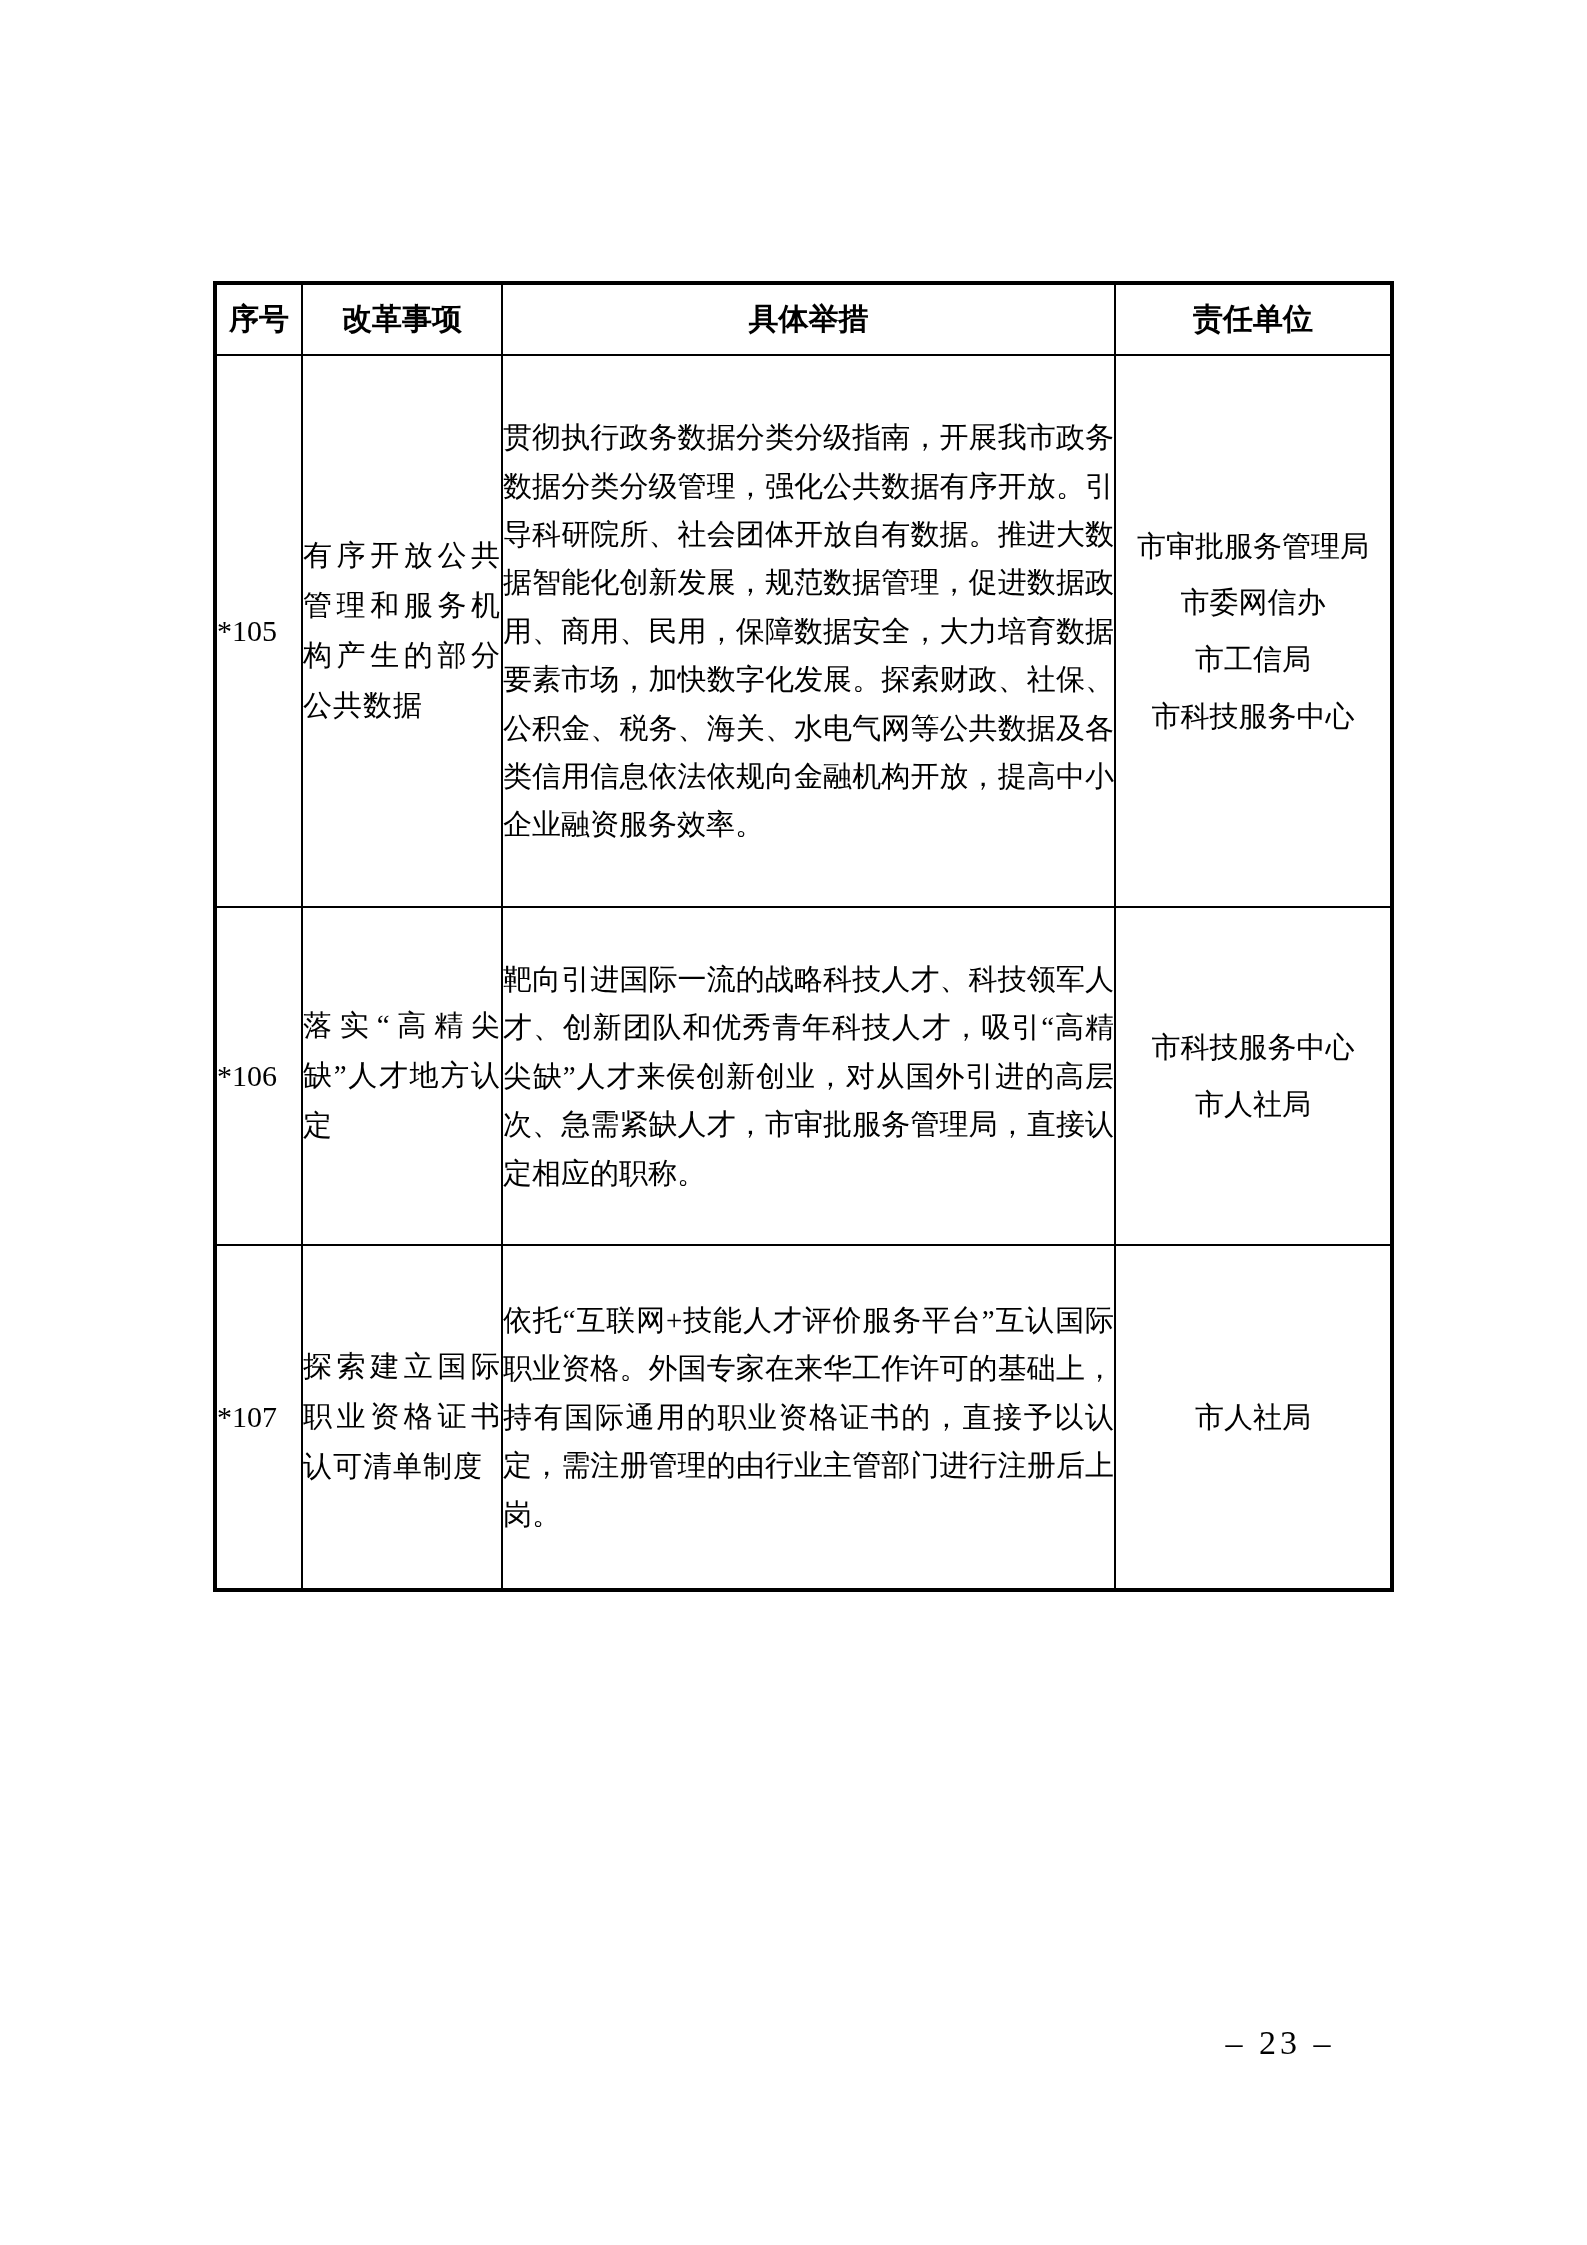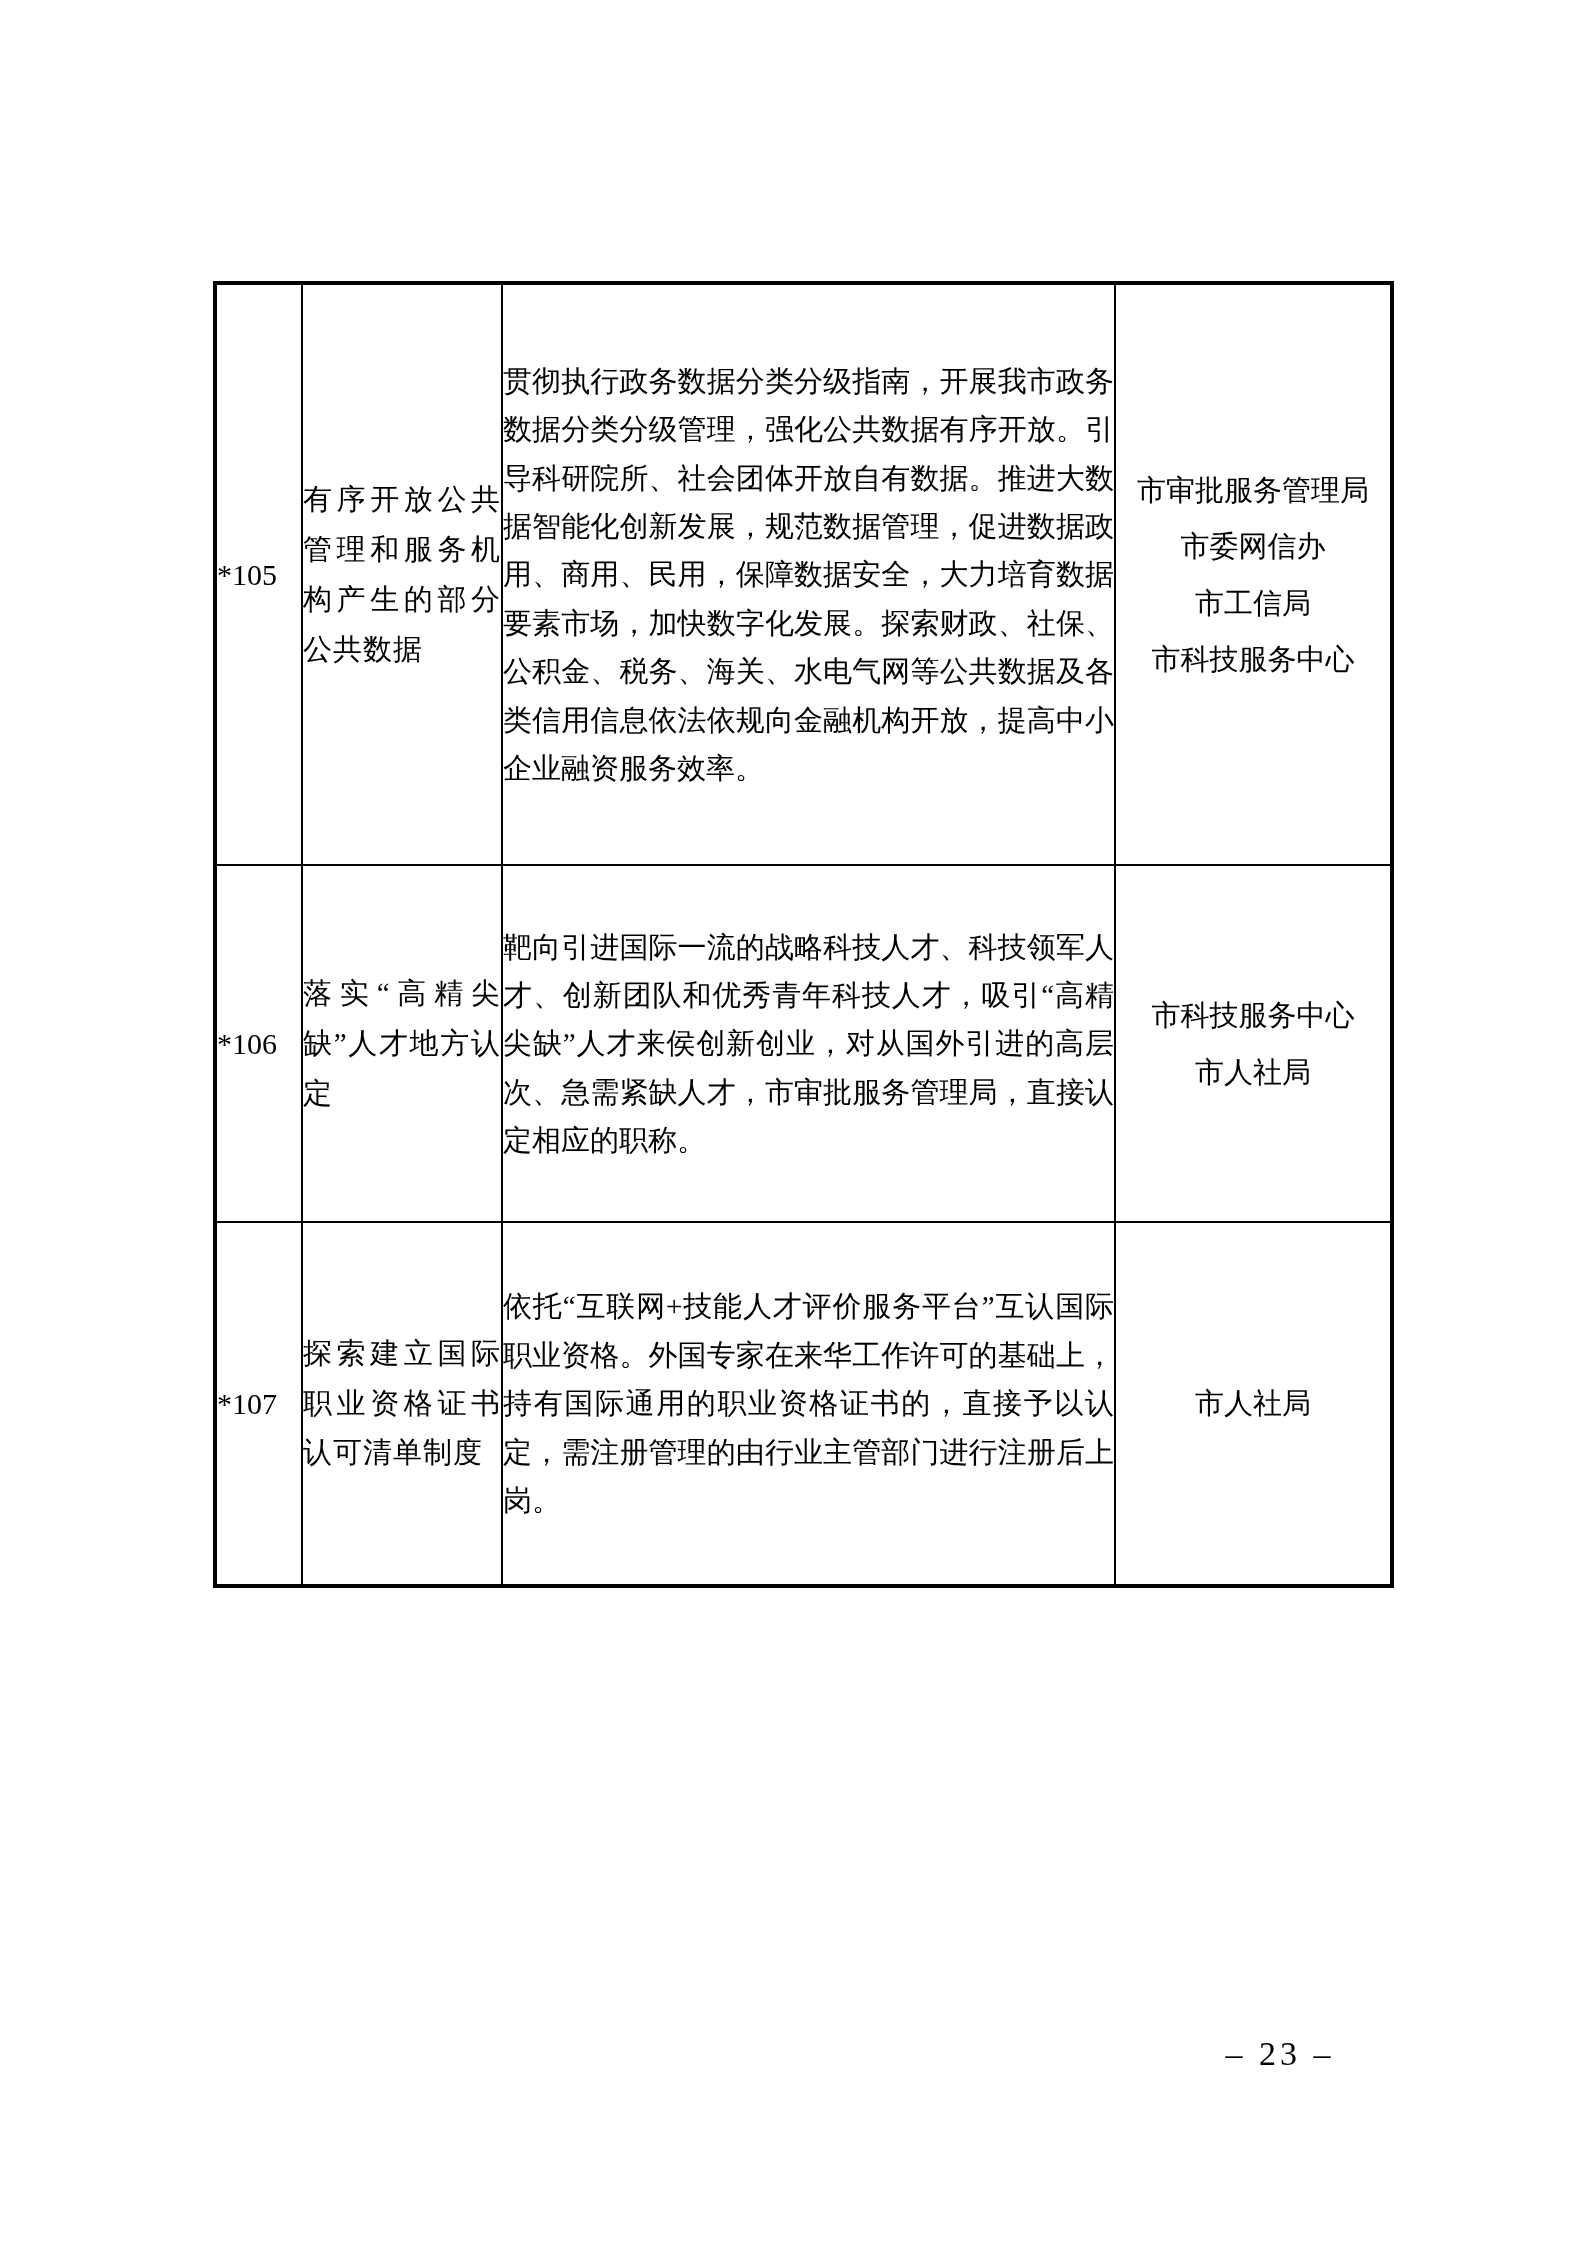--- a/index.html
+++ b/index.html
@@ -81,34 +81,39 @@
   
   .page-number {
     position: absolute;
     left: 1180px;
     top: 2024px;
     width: 200px;
     text-align: center;
     font-size: 34px;
     letter-spacing: 4px;
     font-family: "Liberation Serif", serif;
-    margin-top: 11px;
   }
 </style>
 </head>
 <body>
 
 <table class="doc-table">
   <colgroup>
     <col class="col-no">
     <col class="col-item">
     <col class="col-measure">
     <col class="col-unit">
   </colgroup>
   <tbody>
+    <tr class="row-header">
+      <th>序号</th>
+      <th>改革事项</th>
+      <th>具体举措</th>
+      <th>责任单位</th>
+    </tr>
 
     <tr class="row-105">
       <td class="cell-no">*105</td>
       <td class="cell-item">有序开放公共管理和服务机构产生的部分公共数据</td>
       <td class="cell-measure">贯彻执行政务数据分类分级指南，开展我市政务数据分类分级管理，强化公共数据有序开放。引导科研院所、社会团体开放自有数据。推进大数据智能化创新发展，规范数据管理，促进数据政用、商用、民用，保障数据安全，大力培育数据要素市场，加快数字化发展。探索财政、社保、公积金、税务、海关、水电气网等公共数据及各类信用信息依法依规向金融机构开放，提高中小企业融资服务效率。</td>
       <td class="cell-unit">
         <span class="unit-line">市审批服务管理局</span>
         <span class="unit-line">市委网信办</span>
         <span class="unit-line">市工信局</span>
         <span class="unit-line">市科技服务中心</span>

